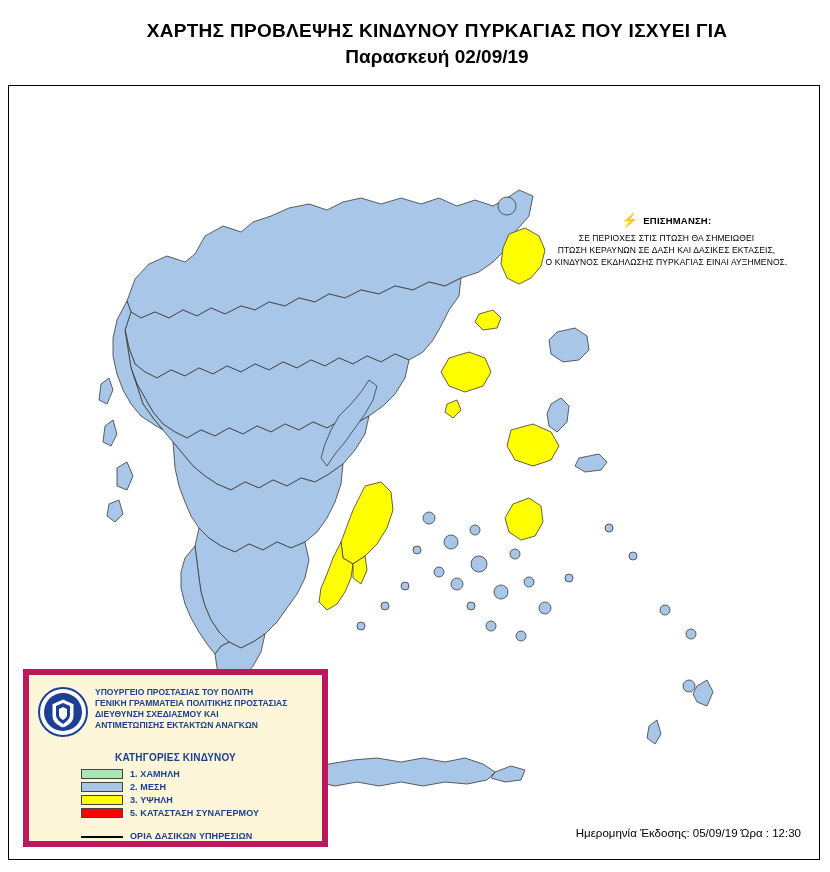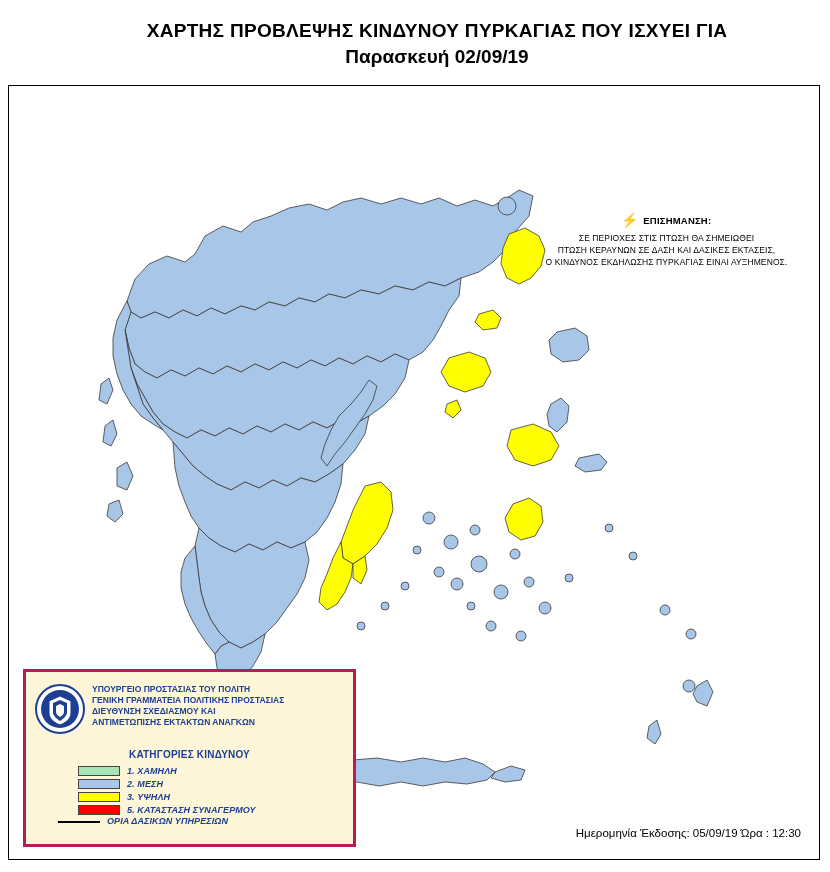--- a/index.html
+++ b/index.html
@@ -84,23 +84,23 @@
     margin-top: 6px;
     font-size: 8.5px;
     line-height: 12px;
     letter-spacing: 0.1px;
   }
   
   .legend {
     position: absolute;
     left: 14px;
     top: 583px;
-    width: 333px;
+    width: 305px;
     height: 178px;
-    border: 3px solid #be185d;
+    border: 6px solid #be185d;
     background: #fdf6d8;
     box-sizing: border-box;
   }
   .legend-top {
     display: flex;
     padding: 8px 8px 0 8px;
   }
   .emblem {
     width: 52px;
     height: 58px;
@@ -138,27 +138,26 @@
     height: 10px;
     border: 1px solid #444444;
     box-sizing: border-box;
   }
   .legend-label {
     margin-left: 7px;
     font-size: 9px;
     font-weight: bold;
     color: #1c3f94;
     letter-spacing: 0.1px;
-    font-style: italic;
   }
   .legend-line-row {
     display: flex;
     align-items: flex-start;
-    margin-top: 0;
-    padding-left: 32px;
+    margin-top: 12px;
+    padding-left: 52px;
   }
   .line-swatch {
     width: 42px;
     height: 10px;
     position: relative;
   }
   .line-swatch::after {
     content: "";
     position: absolute;
     left: 0;

